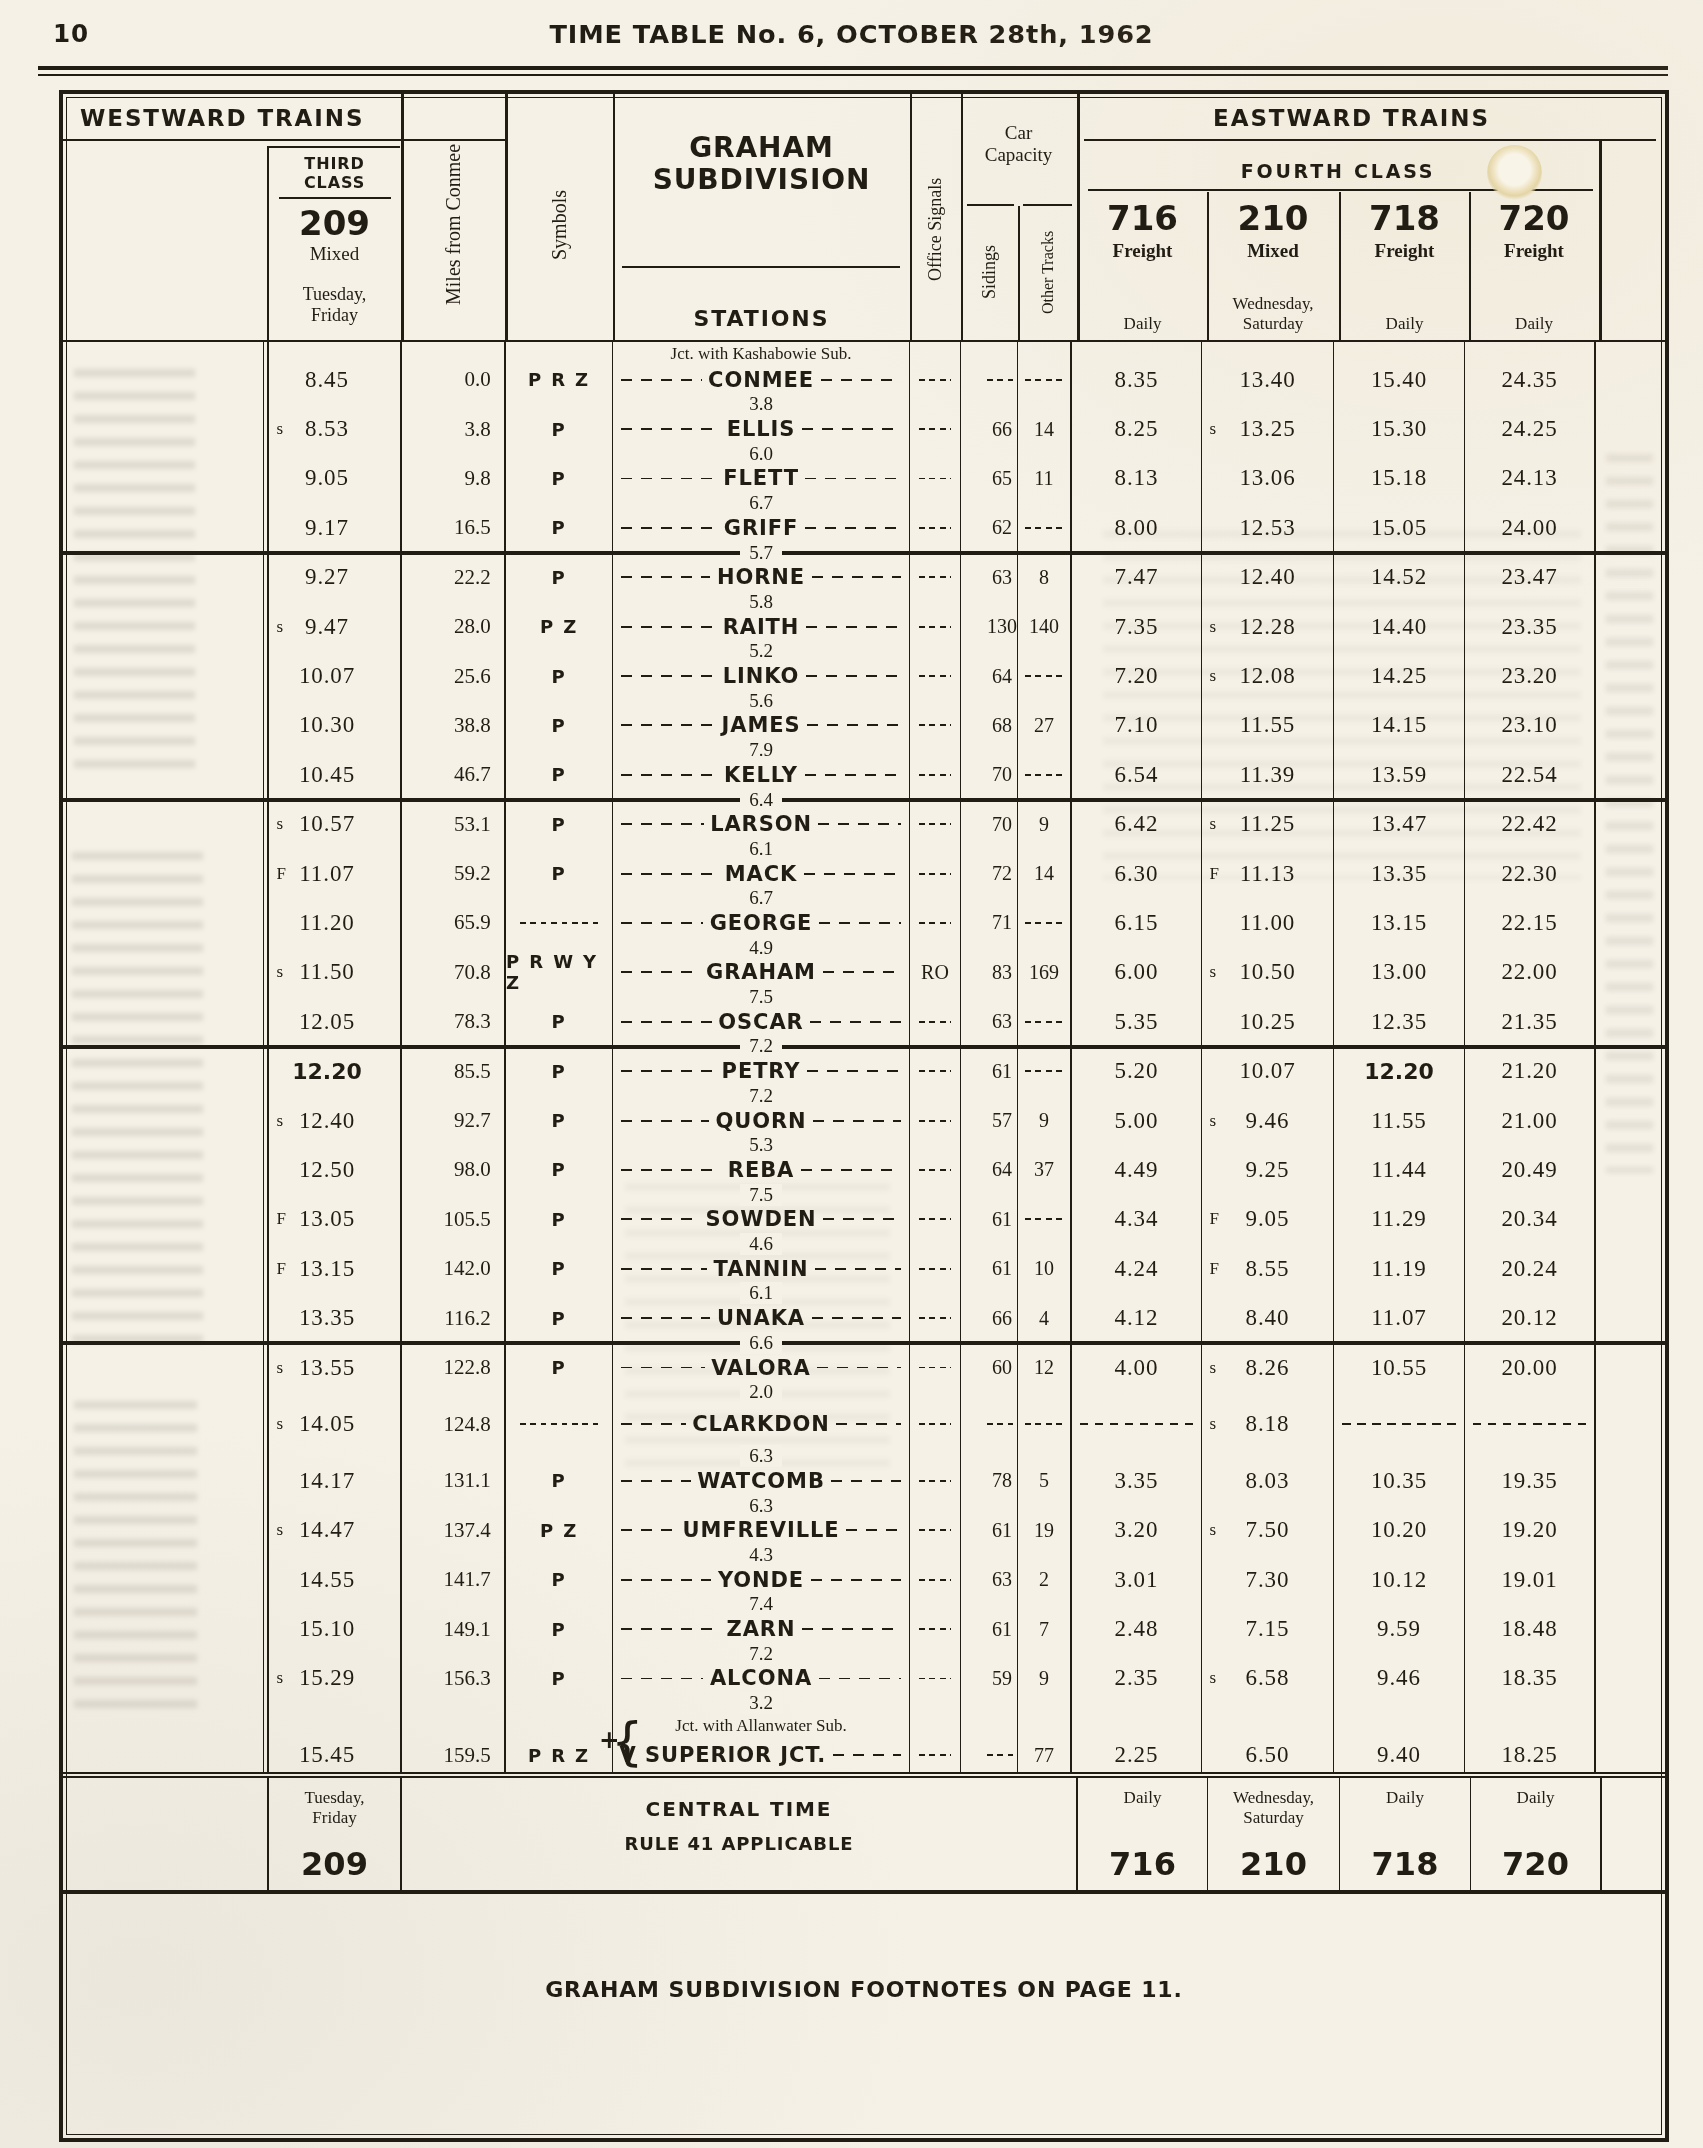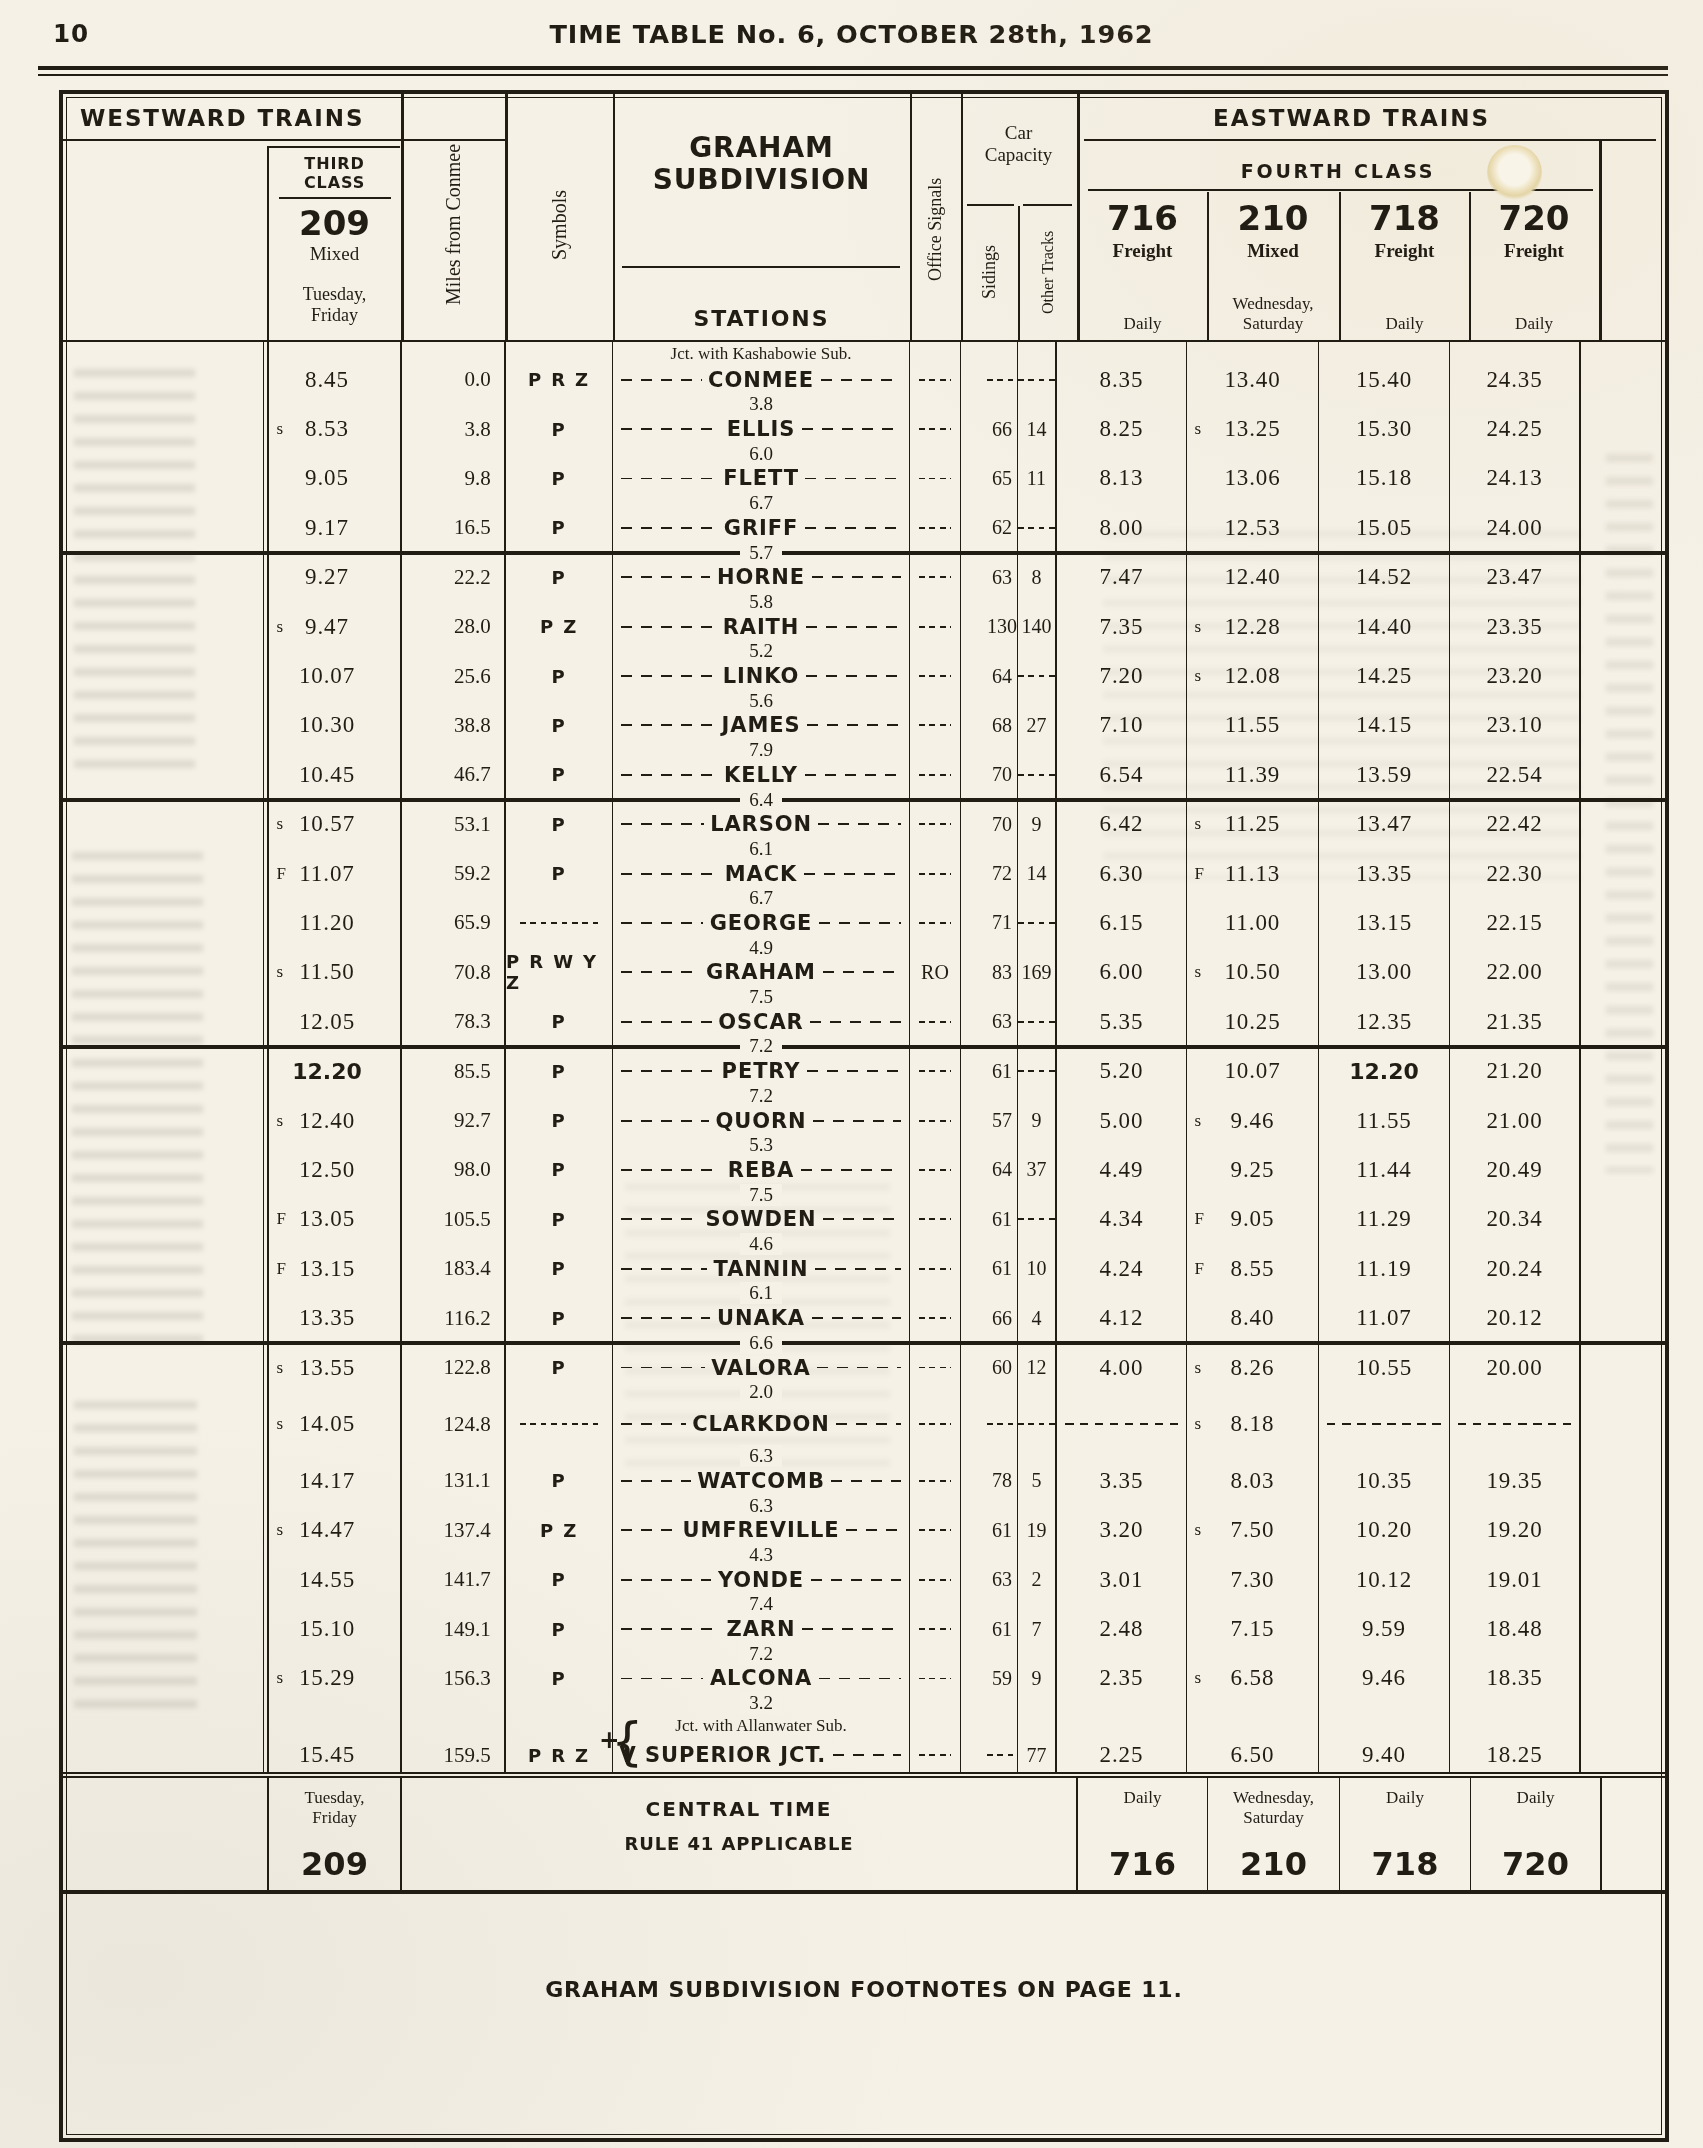--- a/index.html
+++ b/index.html
@@ -102,21 +102,21 @@
   .trow.noterow{height:24px;}
   .cell{box-sizing:border-box;height:100%;display:flex;align-items:center;justify-content:center;position:relative;}
   .cm{width:204px;}
   .tbody .cm::after{content:"";position:absolute;right:2.8px;top:0;bottom:0;width:0.9px;background:var(--ink);}
   .ct{width:133px;border-left:2.8px solid var(--ink);justify-content:center;padding-right:15px;}
   .cmi{width:104px;border-left:2.8px solid var(--ink);justify-content:flex-end;padding-right:13.2px;}
   .csy{width:108px;border-left:2.8px solid var(--ink);}
   .cst{width:297px;border-left:1.9px solid var(--ink);padding:0 3.8px;}
   .cof{width:51px;border-left:1.9px solid var(--ink);}
   .csd{width:57px;border-left:1.9px solid var(--ink);padding-left:26px;}
-  .cot{width:38px;border-left:1.9px solid var(--ink);}
+  .cot{width:53px;border-left:1.9px solid var(--ink);}
   .c16{width:131px;border-left:2.8px solid var(--ink);}
   .c20{width:132px;border-left:1.9px solid var(--ink);}
   .c18{width:131px;border-left:1.9px solid var(--ink);}
   .c70{width:130px;border-left:1.9px solid var(--ink);}
   .crm{width:57px;border-left:2.8px solid var(--ink);}
   .tval{font:23px "Liberation Serif",serif;letter-spacing:0.9px;}
   .boldt{font:700 22px "DejaVu Sans",sans-serif;letter-spacing:0;}
   .mval{font:21px "Liberation Serif",serif;}
   .sval{font:700 18px "DejaVu Sans",sans-serif;letter-spacing:1.9px;}
   .nval{font:20px "Liberation Serif",serif;}
@@ -1271,21 +1271,21 @@
             <div class="cell c70"></div>
             <div class="cell crm"></div>
           </div>
           <div class="trow main">
             <div class="cell cm"></div>
             <div class="cell ct">
               <span class="flag wflag">F</span>
               <span class="tval wtime">13.15</span>
             </div>
             <div class="cell cmi">
-              <span class="mval">183.4</span>
+              <span class="mval">142.0</span>
             </div>
             <div class="cell csy">
               <span class="sval">P</span>
             </div>
             <div class="cell cst">
               <span class="leader"></span>
               <span class="sname">TANNIN</span>
               <span class="leader"></span>
             </div>
             <div class="cell cof dashcell dc-o"></div>

